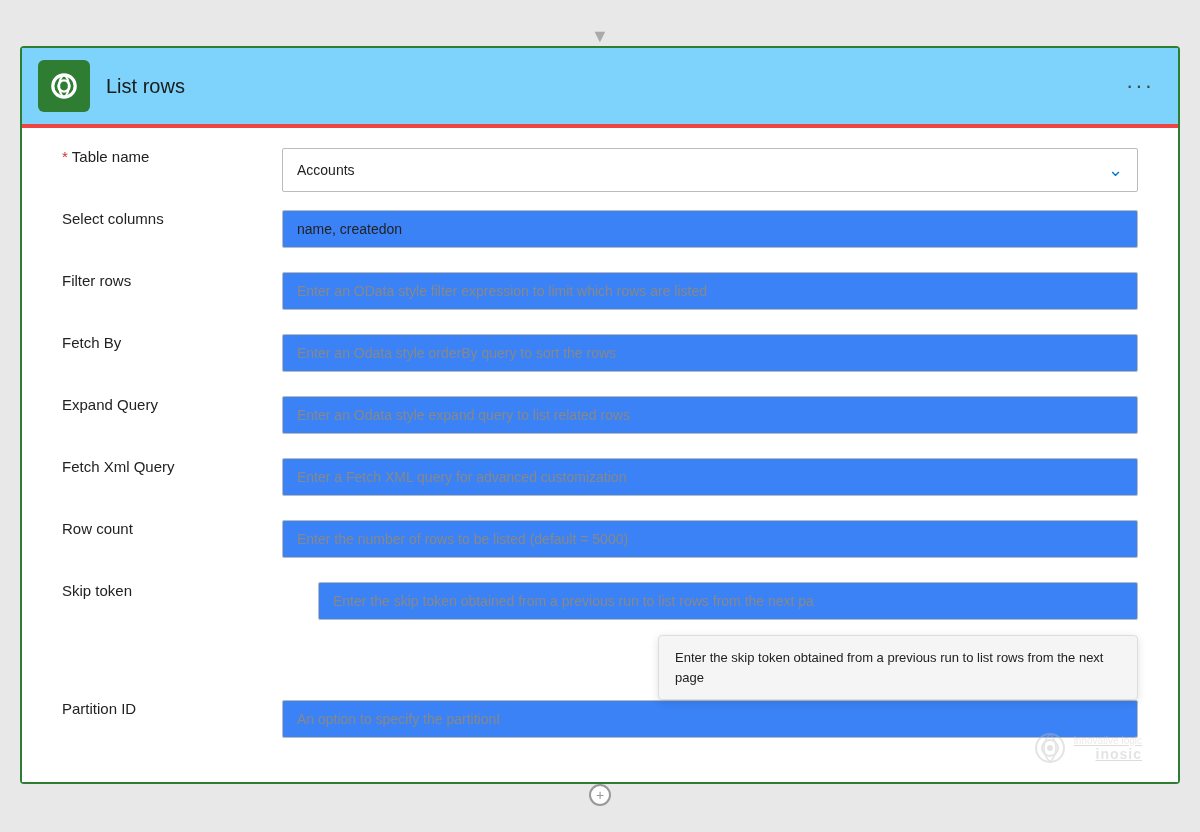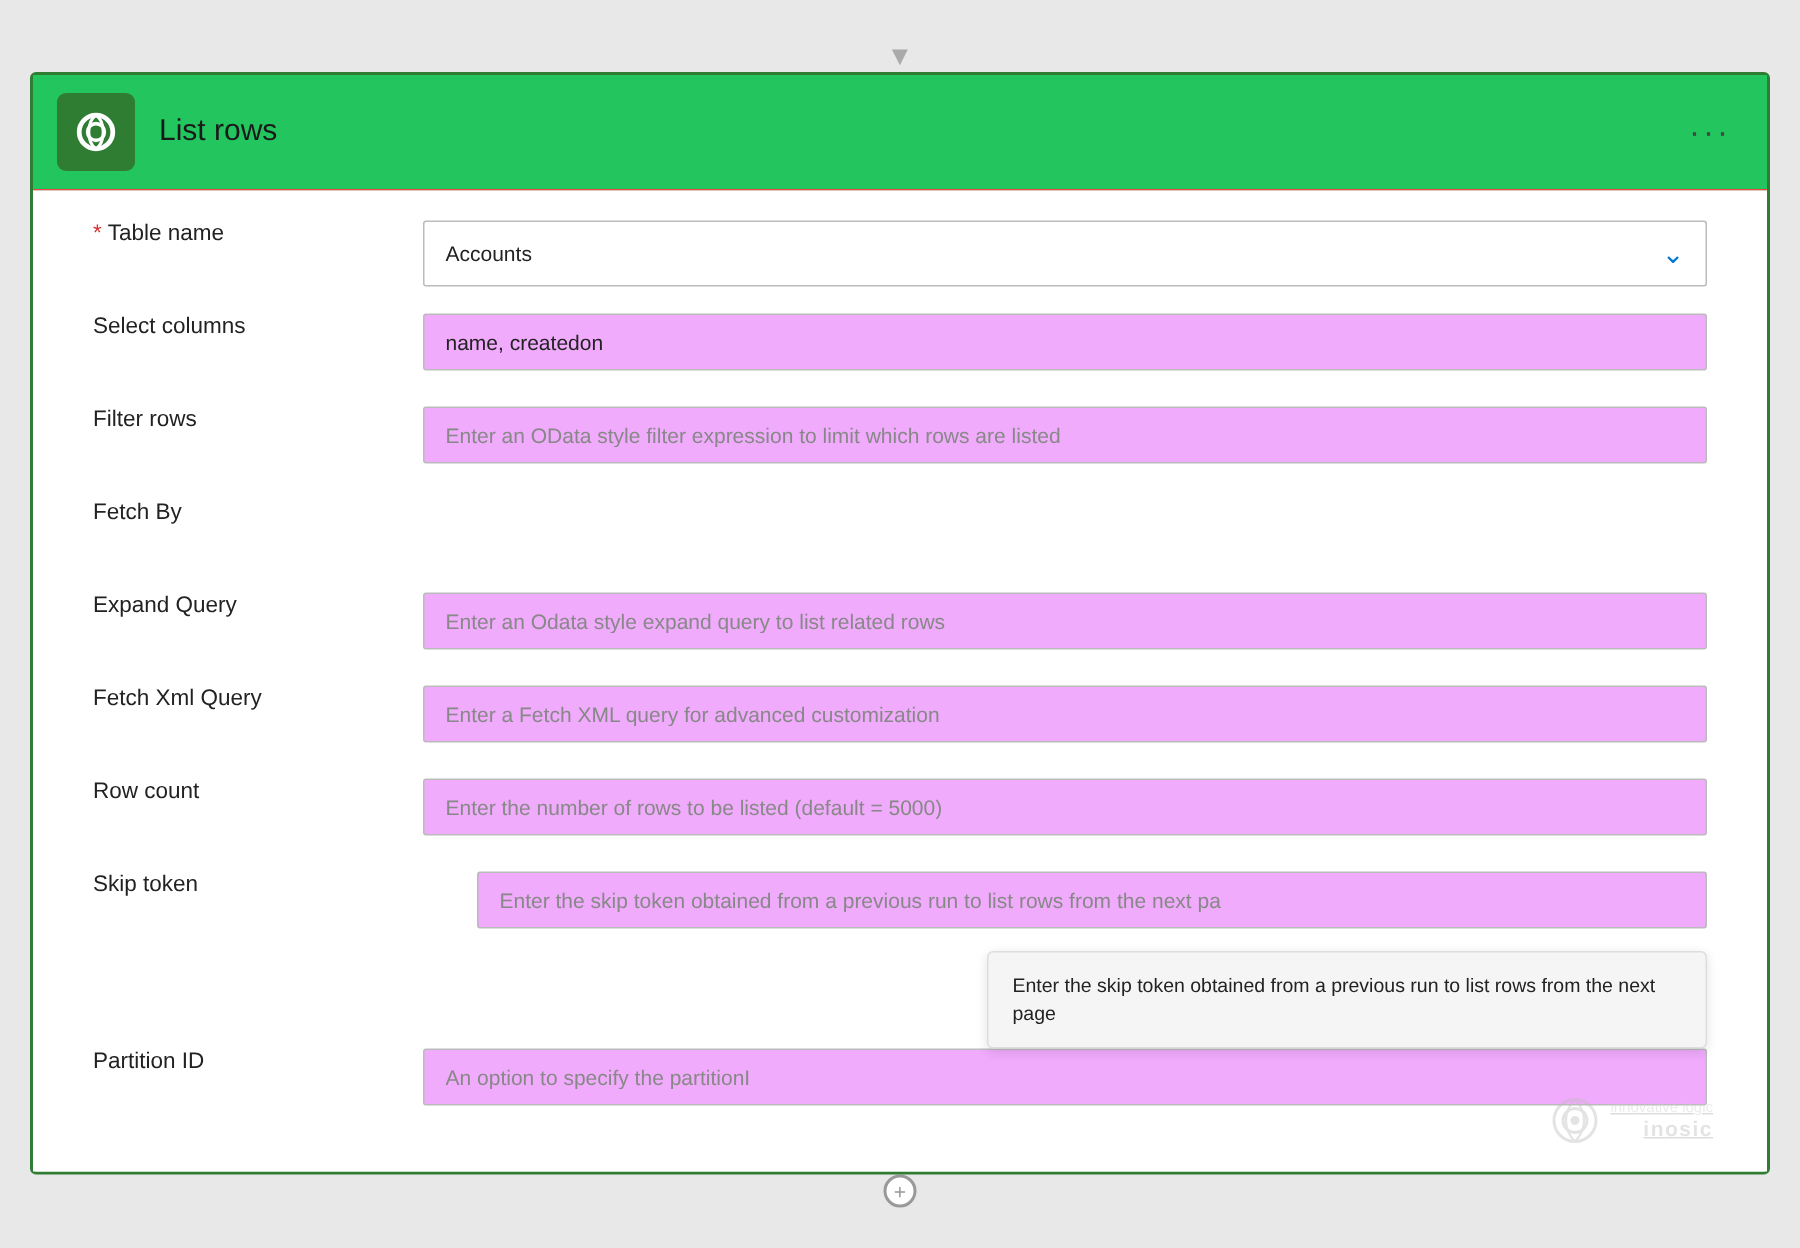--- a/index.html
+++ b/index.html
@@ -20,22 +20,22 @@
 
     .card {
       border: 2px solid #2e7d32;
       border-radius: 4px;
       background: #fff;
       overflow: visible;
       position: relative;
     }
 
     .card-header {
-      background: #22c55e;
-      border-bottom: 1px solid #ef4444;
+      background: #7dd3fc;
+      border-bottom: 4px solid #ef4444;
       display: flex;
       align-items: center;
       padding: 12px 16px;
       min-height: 72px;
       justify-content: flex-end;
     }
 
     .header-icon {
       width: 52px;
       height: 52px;
@@ -99,21 +99,21 @@
       position: relative;
     }
 
     .form-input {
       width: 100%;
       border: 1px solid #bbb;
       border-radius: 2px;
       padding: 10px 14px;
       font-size: 14px;
       color: #222;
-      background: #f0abfc;
+      background: #3b82f6;
       outline: none;
     }
 
     .form-input::placeholder {
       color: #888;
     }
 
     .form-select-wrapper {
       width: 100%;
       position: relative;
@@ -286,20 +286,23 @@
 
       <div class="form-row">
         <div class="form-label">Filter rows</div>
         <div class="form-input-wrapper">
           <input class="form-input" type="text" placeholder="Enter an OData style filter expression to limit which rows are listed" style="">
         </div>
       </div>
 
       <div class="form-row">
         <div class="form-label">Fetch By</div>
+        <div class="form-input-wrapper">
+          <input class="form-input" type="text" placeholder="Enter an Odata style orderBy query to sort the rows" style="">
+        </div>
       </div>
 
       <div class="form-row">
         <div class="form-label">Expand Query</div>
         <div class="form-input-wrapper">
           <input class="form-input" type="text" placeholder="Enter an Odata style expand query to list related rows" style="">
         </div>
       </div>
 
       <div class="form-row">

